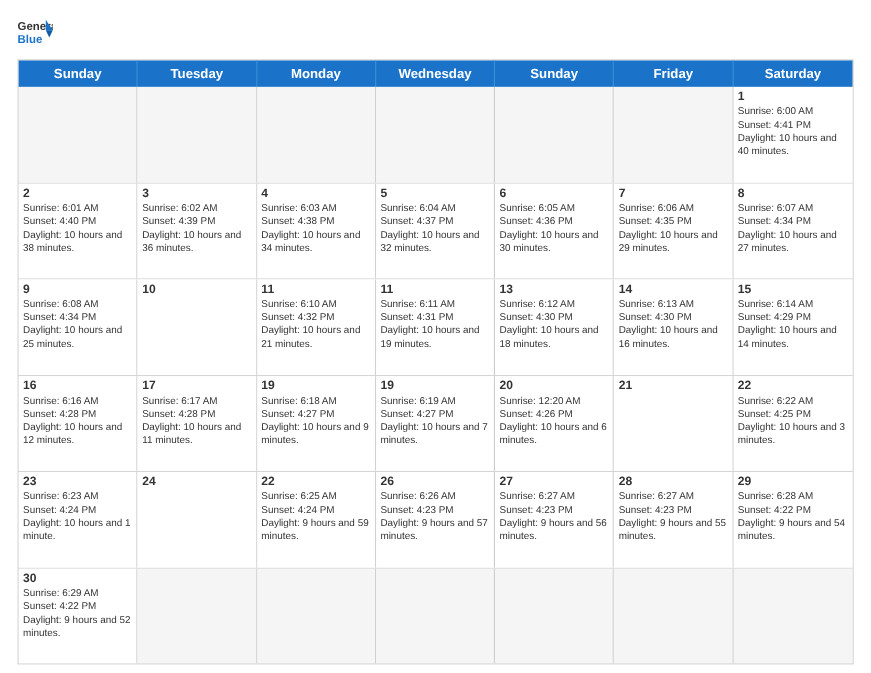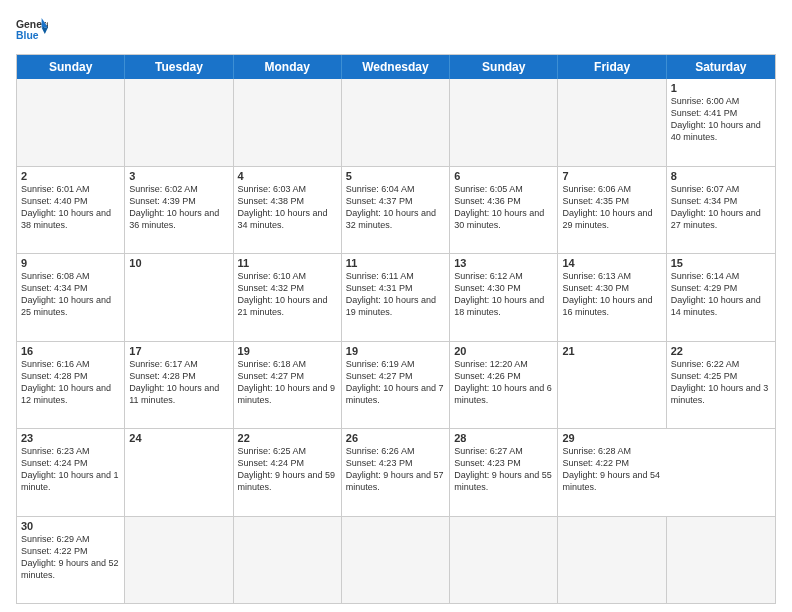--- a/index.html
+++ b/index.html
@@ -286,20 +286,26 @@
 Sunset: 4:24 PM
 Daylight: 9 hours and 59 minutes.</div>
           </div>
           <div class="cal-cell">
             <span class="day-num">26</span>
             <div class="cell-info">Sunrise: 6:26 AM
 Sunset: 4:23 PM
 Daylight: 9 hours and 57 minutes.</div>
           </div>
           <div class="cal-cell">
+            <span class="day-num">27</span>
+            <div class="cell-info">Sunrise: 6:27 AM
+Sunset: 4:23 PM
+Daylight: 9 hours and 56 minutes.</div>
+          </div>
+          <div class="cal-cell">
             <span class="day-num">28</span>
             <div class="cell-info">Sunrise: 6:27 AM
 Sunset: 4:23 PM
 Daylight: 9 hours and 55 minutes.</div>
           </div>
           <div class="cal-cell">
             <span class="day-num">29</span>
             <div class="cell-info">Sunrise: 6:28 AM
 Sunset: 4:22 PM
 Daylight: 9 hours and 54 minutes.</div>

